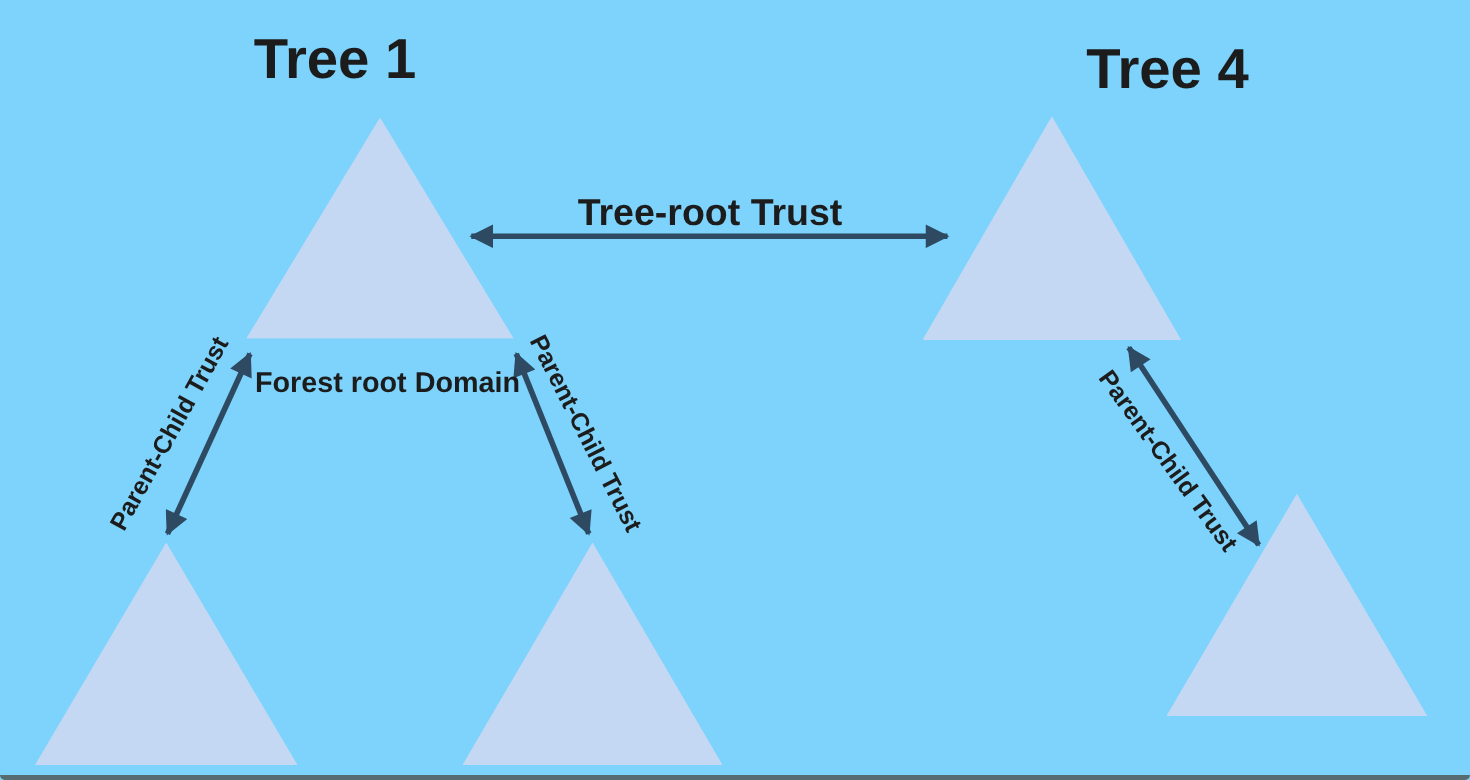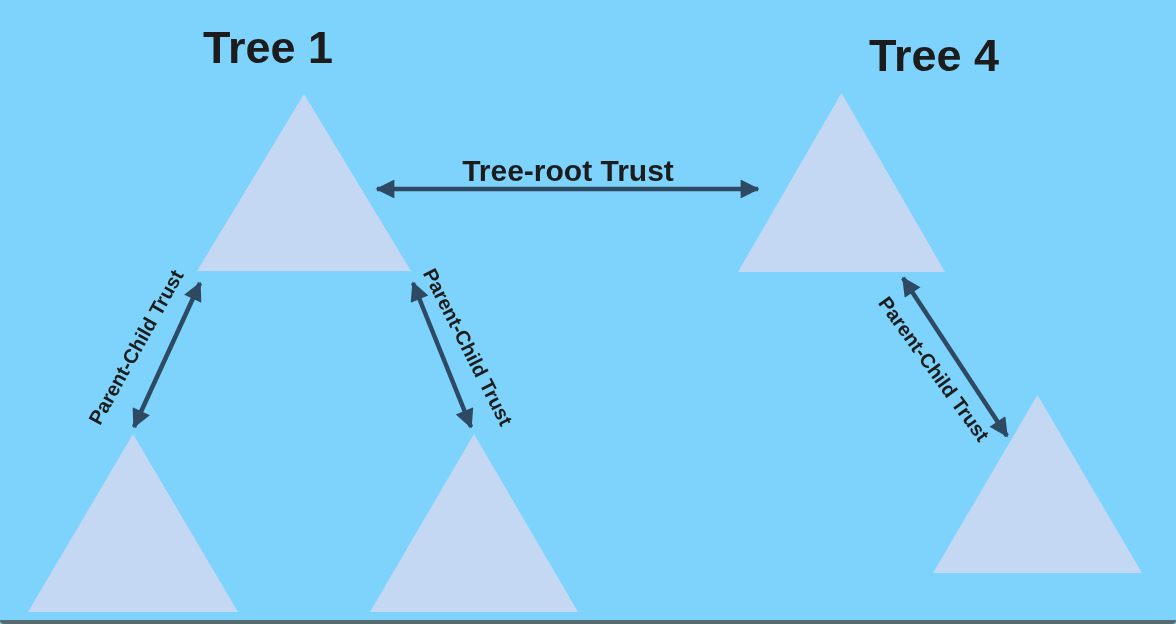--- a/index.html
+++ b/index.html
@@ -79,18 +79,19 @@
         <path d="M0,0 L10,5 L0,10 Z" fill="#2e4a63"></path>
       </marker>
     </defs>
     <line x1="377" y1="189" x2="758" y2="189" stroke="#2e4a63" stroke-width="4.5" marker-start="url(#ah)" marker-end="url(#ah)"></line>
     <line x1="200" y1="283" x2="134" y2="427" stroke="#2e4a63" stroke-width="4.5" marker-start="url(#ah)" marker-end="url(#ah)"></line>
     <line x1="413" y1="283" x2="471" y2="427" stroke="#2e4a63" stroke-width="4.5" marker-start="url(#ah)" marker-end="url(#ah)"></line>
     <line x1="903" y1="278" x2="1007" y2="436" stroke="#2e4a63" stroke-width="4.5" marker-start="url(#ah)" marker-end="url(#ah)"></line>
   </svg>
 
   <div class="lbl lbl-treeroot">Tree-root Trust</div>
+  <div class="lbl lbl-forest">Forest root Domain</div>
   <div class="lbl lbl-pct lbl-pct-left">Parent-Child Trust</div>
   <div class="lbl lbl-pct lbl-pct-right">Parent-Child Trust</div>
   <div class="lbl lbl-pct lbl-pct-tree2">Parent-Child Trust</div>
 
   <div class="bottom-edge"></div>
 </div>
 
 </body></html>

